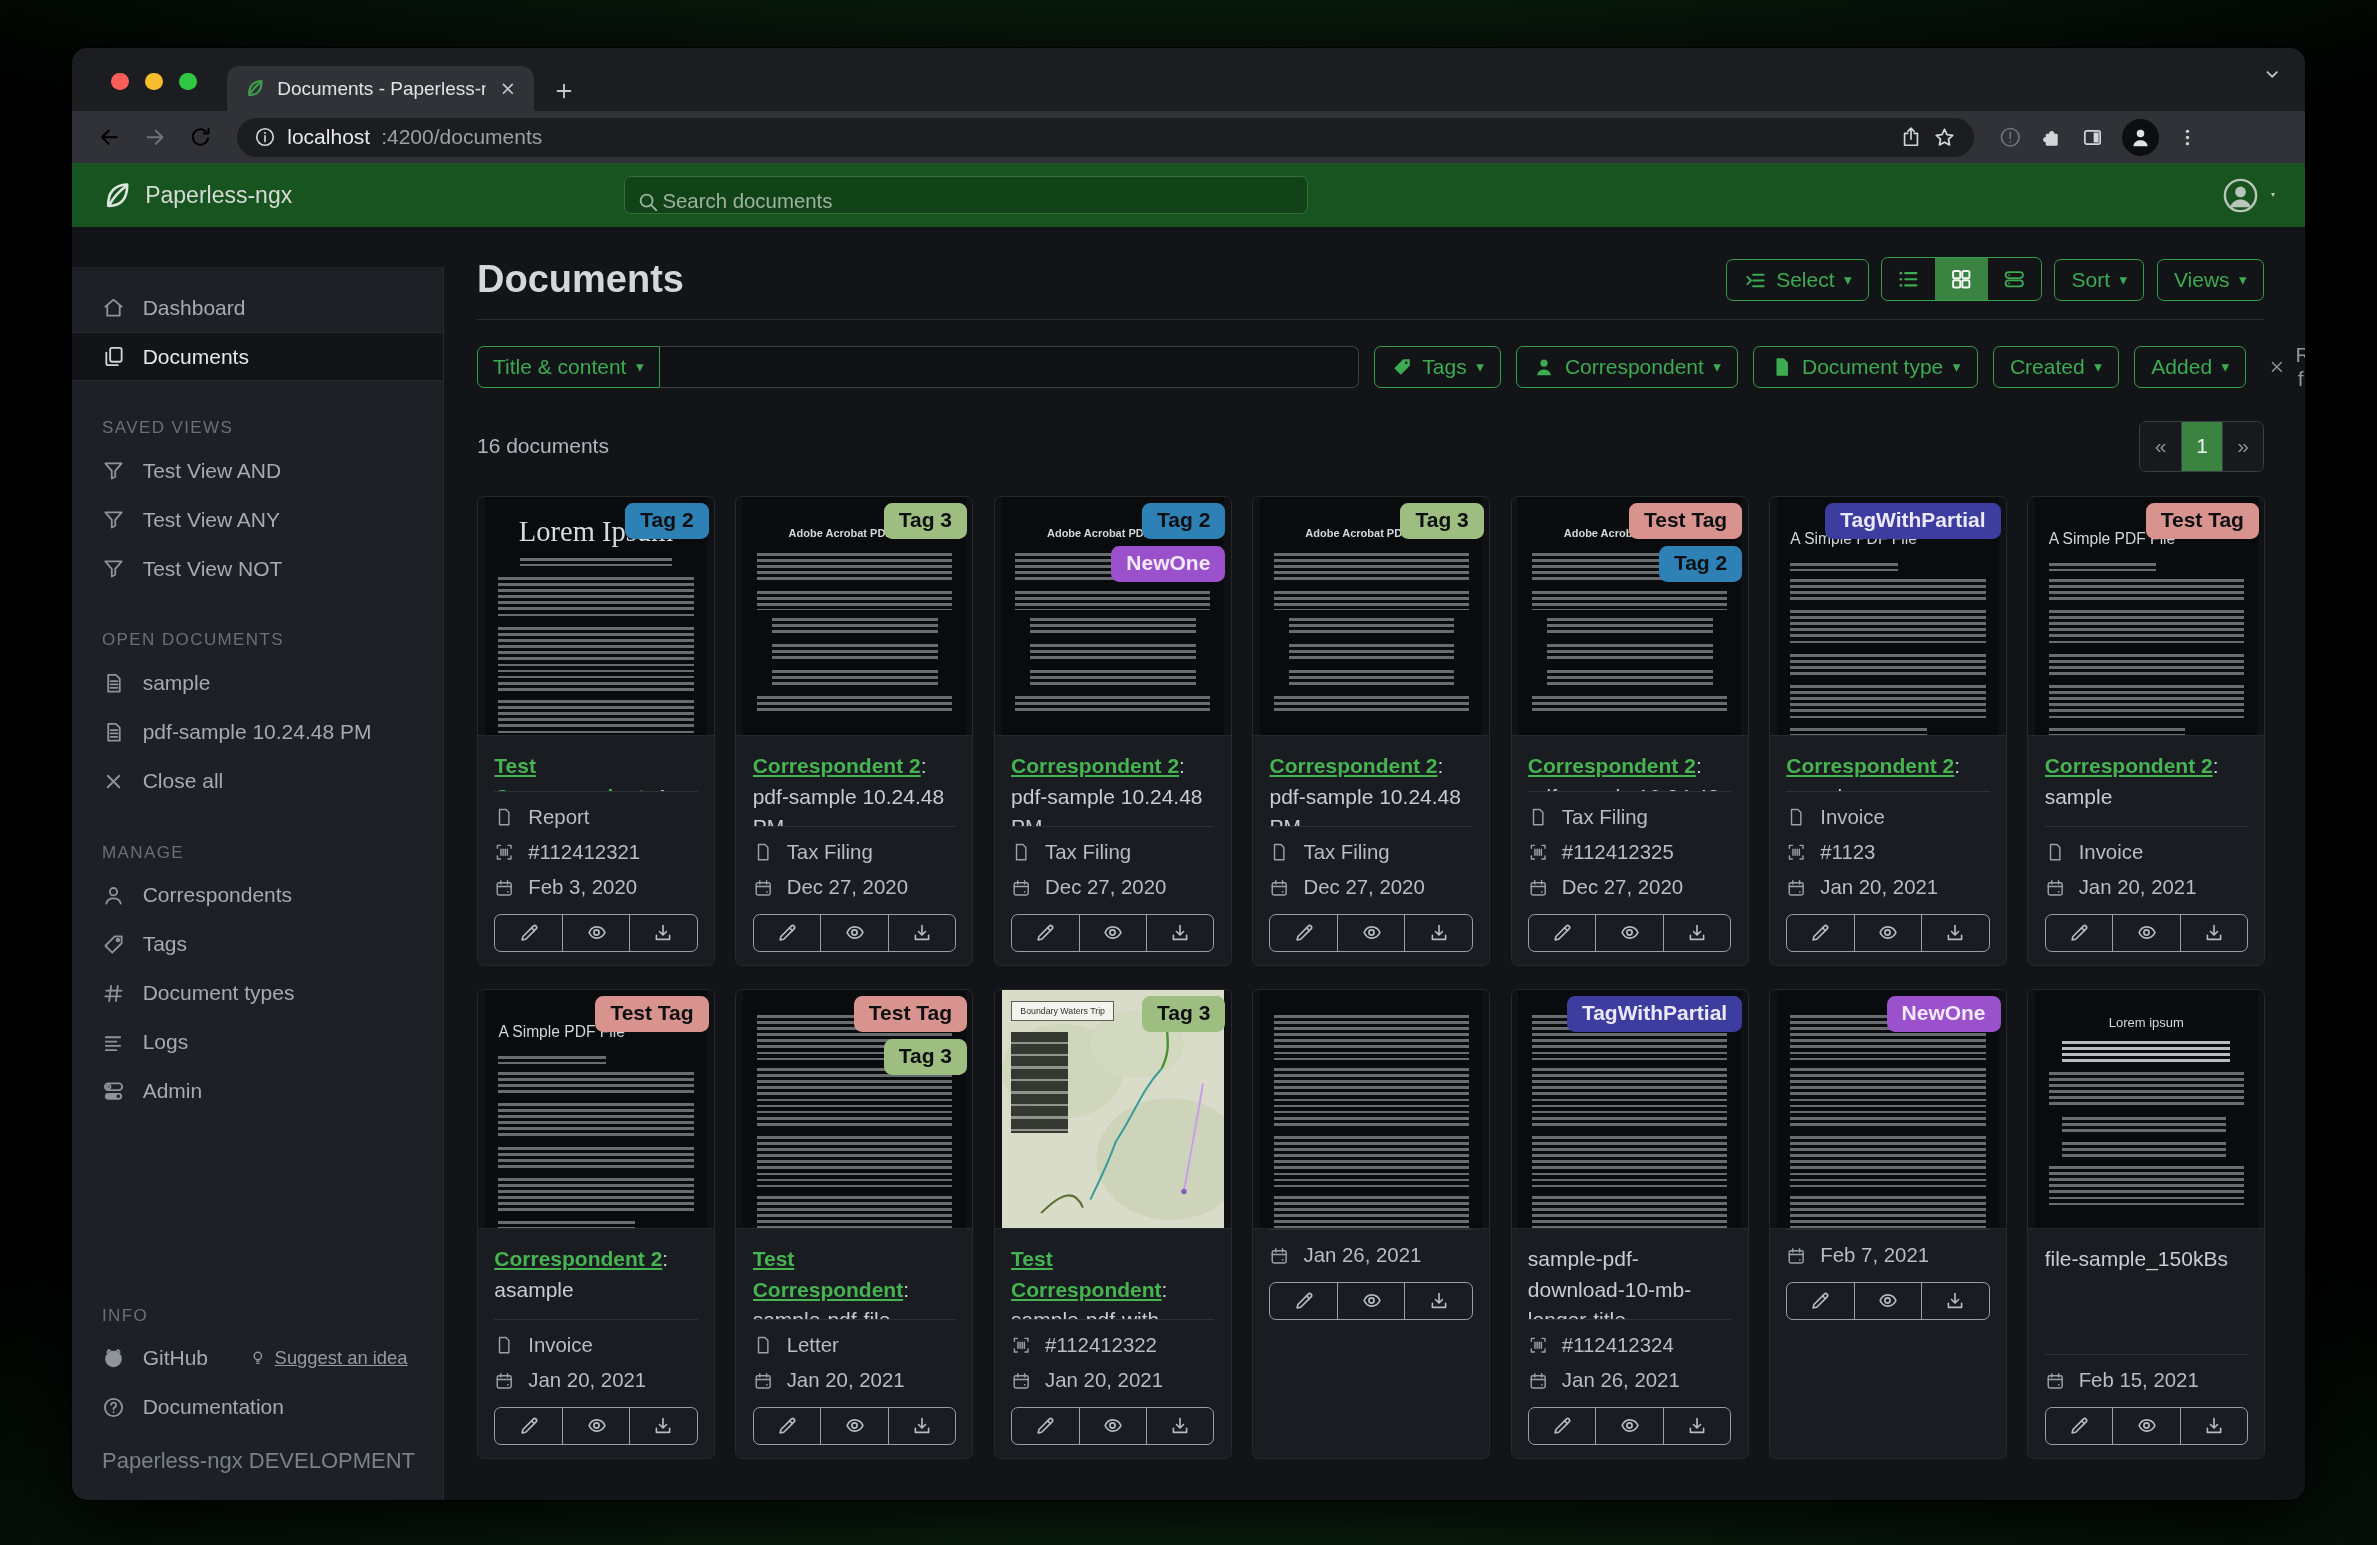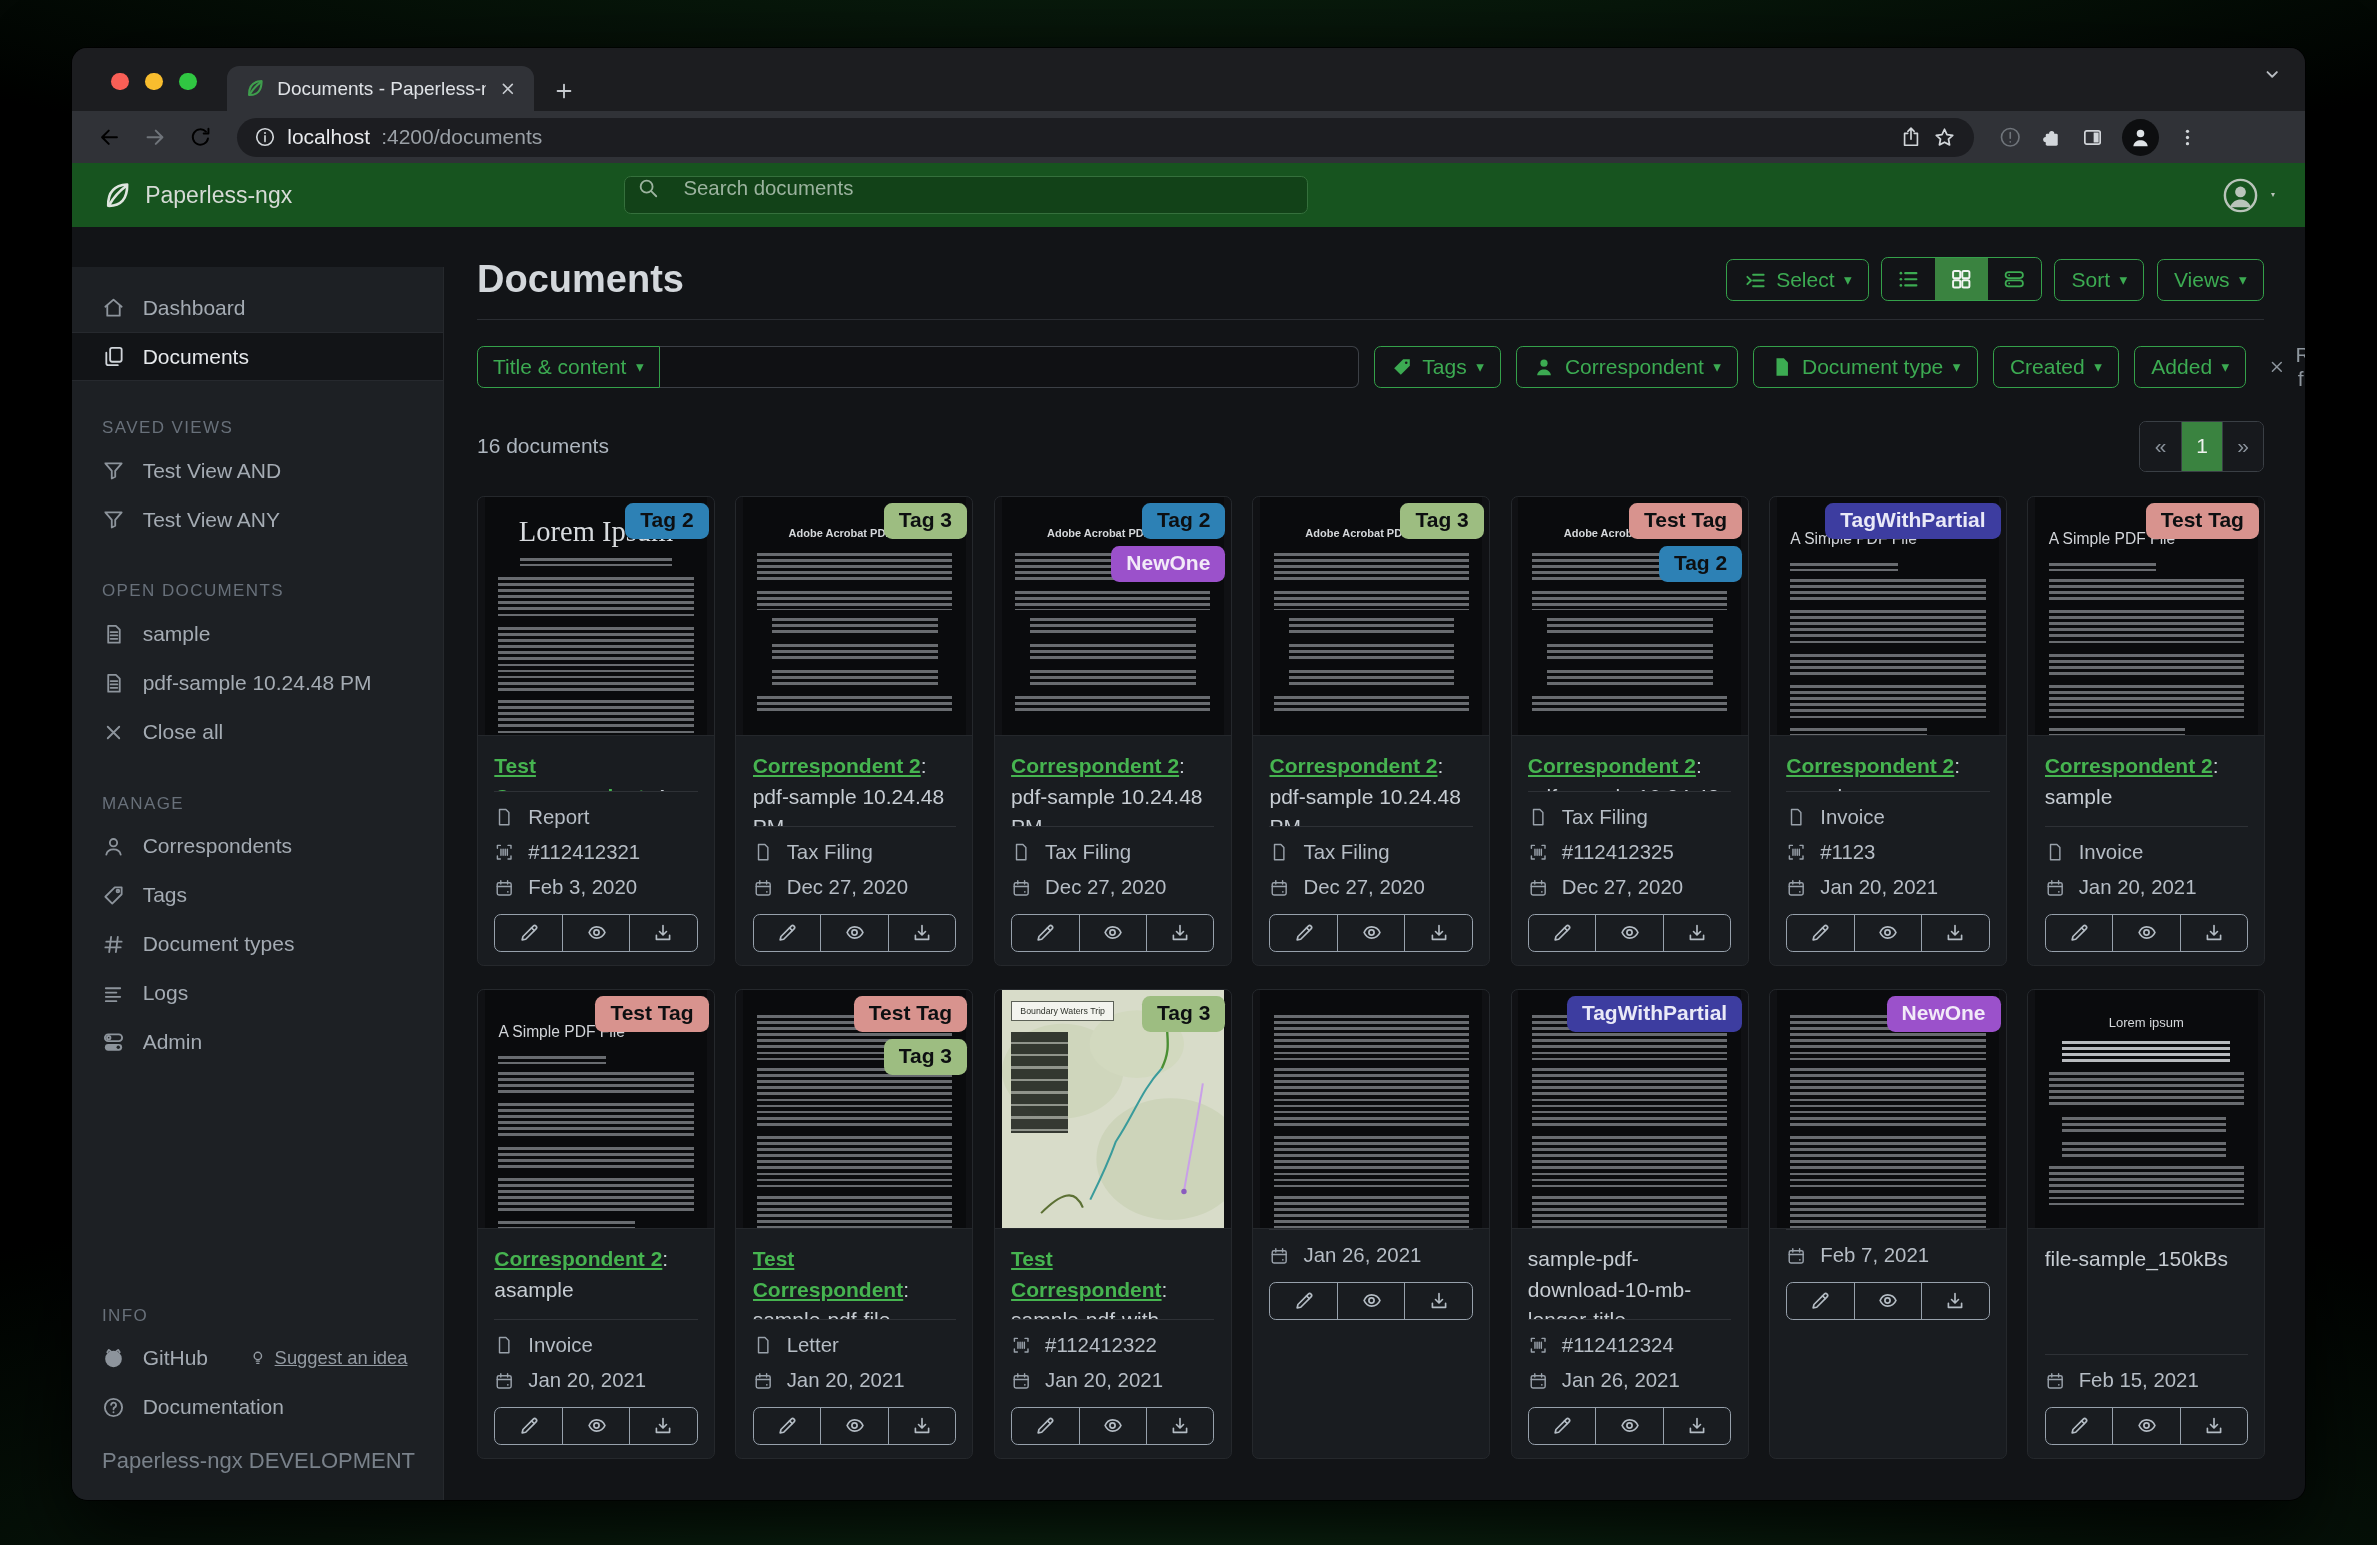--- a/index.html
+++ b/index.html
@@ -32,21 +32,21 @@
   .urlbar .path { color:#9aa0a6; font-size:21px; }
   .urlbar .spacer { flex:1; }
   .toolbar-right { display:flex; align-items:center; gap:17.7px; padding-left:8.2px; }
   .avatar-btn { width:37px; height:37px; border-radius:50%; background:#0d0e10; display:flex; align-items:center; justify-content:center; }
   .ic { color:#d2d6da; } .ic.dim { color:#6f747a; }
 
   
   .appbar { height:64px; background:#17541f; display:flex; align-items:center; padding:0 30px; flex:none; }
   .brand { color:#d6dbd6; font-size:23px; margin-left:12.2px; }
   .searchbox { width:684px; height:38px; margin-left:332px; background:#124218; border:1.4px solid #35703c;
-    border-radius:6.8px; display:flex; align-items:flex-start; padding:0 12.2px; gap:24px; }
+    border-radius:6.8px; display:flex; align-items:flex-end; padding:0 12.2px; gap:3px; }
   .searchbox input { flex:1; background:transparent; border:none; outline:none; color:#cfdccf; font-size:20.4px; font-family:inherit; }
   .searchbox input::placeholder { color:#9cb39f; }
   .avatar-cluster { margin-left:auto; display:flex; align-items:center; gap:11px; color:#b9c4ba; }
   .caret { font-size:.72em; line-height:1; }
 
   
   .content { flex:1; display:flex; min-height:0; }
   .sidebar { width:372px; background:#1d2024; border-right:0.7px solid #26292d; display:flex; flex-direction:column; padding-top:16.3px; overflow:hidden;margin-top:40px; }
   .side-item { display:flex; align-items:center; gap:17.7px; height:49px; padding:0 13.6px 0 30px;
     color:#a4abb3; font-size:21px; cursor:default; white-space:nowrap; }
@@ -278,20 +278,28 @@
             <span>Test View AND</span>
           </div>
           <div class="side-item">
             <span class="sicon">
               <svg viewBox="0 0 24 24" width="23" height="23" stroke="currentColor" stroke-width="1.9" stroke-linecap="round" stroke-linejoin="round" fill="none">
                 <path d="M3.5 4.5h17l-6.7 7.8v6.2l-3.6 1.8v-8z" fill="none"></path>
               </svg>
             </span>
             <span>Test View ANY</span>
           </div>
+          <div class="side-item">
+            <span class="sicon">
+              <svg viewBox="0 0 24 24" width="23" height="23" stroke="currentColor" stroke-width="1.9" stroke-linecap="round" stroke-linejoin="round" fill="none">
+                <path d="M3.5 4.5h17l-6.7 7.8v6.2l-3.6 1.8v-8z" fill="none"></path>
+              </svg>
+            </span>
+            <span>Test View NOT</span>
+          </div>
           <div class="side-heading">OPEN DOCUMENTS</div>
           <div class="side-item">
             <span class="sicon">
               <svg viewBox="0 0 24 24" width="23" height="23" stroke="currentColor" stroke-width="1.9" stroke-linecap="round" stroke-linejoin="round" fill="none">
                 <path d="M6.5 3h8l4 4v13.5h-12z" fill="none"></path>
                 <path d="M9 9.5h7M9 13h7M9 16.5h7" fill="none"></path>
               </svg>
             </span>
             <span>sample</span>
           </div>

